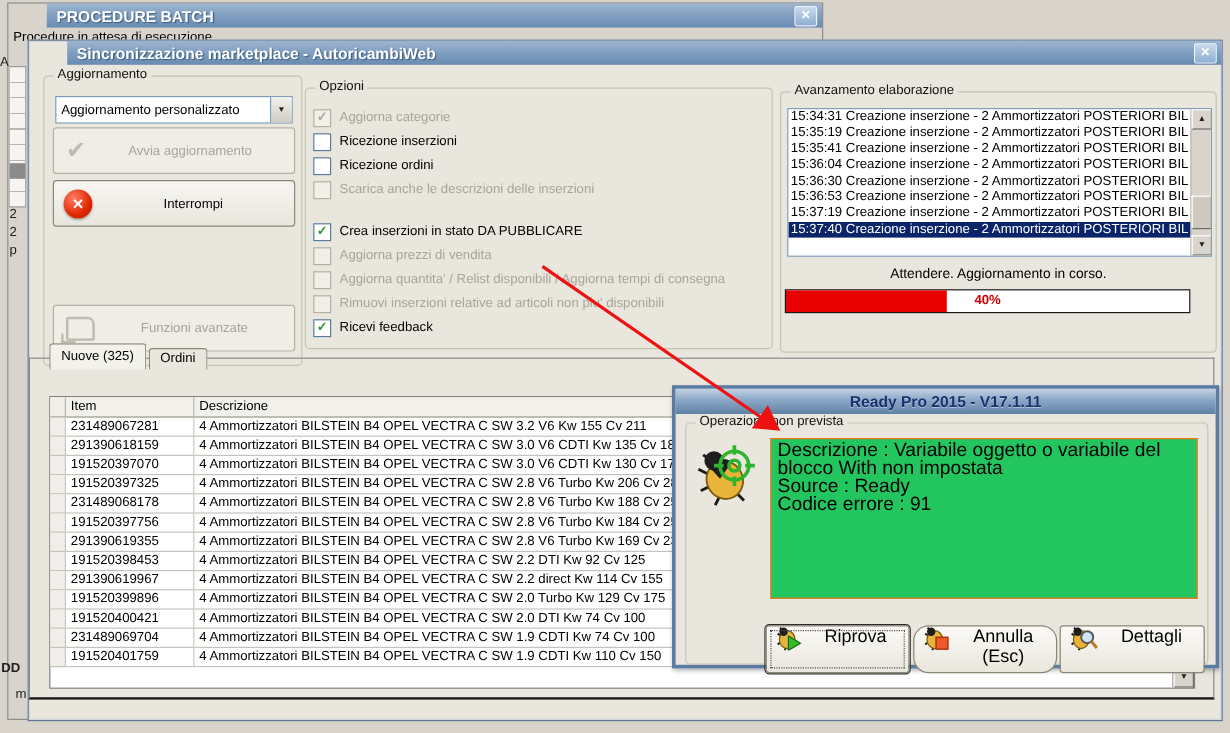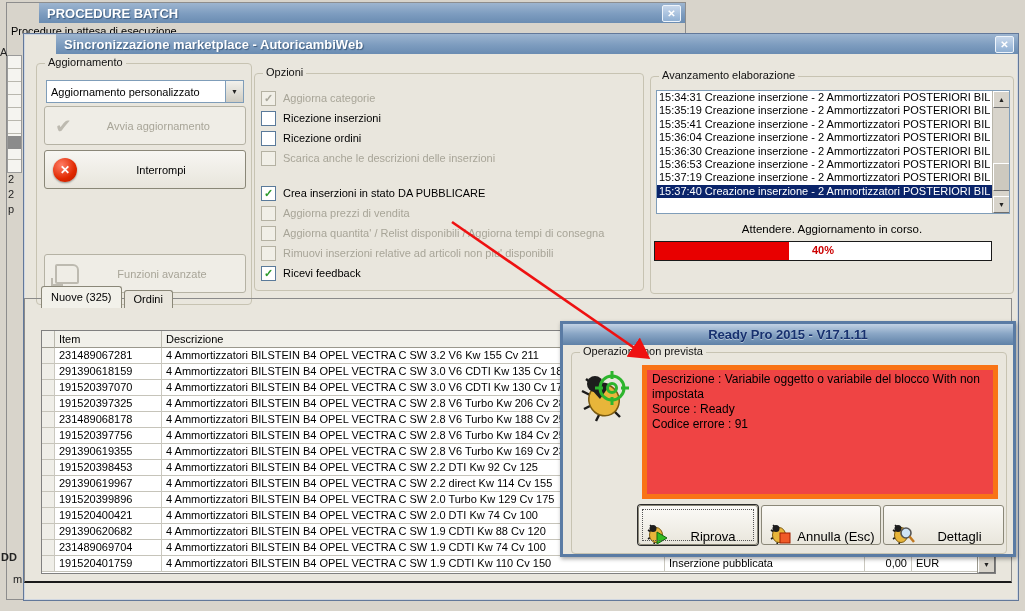--- a/index.html
+++ b/index.html
@@ -100,24 +100,24 @@
   .c-curr{width:65px;border-right:none;}
   #table-vscroll{position:absolute;top:0;right:0;width:17px;bottom:0;background:#d8d4cb;border-left:1px solid #9a988d;}
 
   
   #error-dialog{left:560px;top:321px;width:456px;height:236px;background:#e9e6dd;
     border:3px solid #5a7ba4;box-sizing:border-box;box-shadow:1px 2px 4px rgba(0,0,0,.35);}
   #error-title{height:21px;background:linear-gradient(180deg,#c2d2e4 0%,#8ba7c6 45%,#5f81a7 100%);
     text-align:center;font-weight:bold;font-size:13px;color:#17316f;line-height:21px;
     text-shadow:0 1px 0 rgba(255,255,255,.45);}
   #error-grp{left:8px;top:28px;width:434px;height:200px;}
-  #msgbox{position:absolute;left:70px;top:12px;width:356px;height:134px;background:#ef4444;
-    border:5px solid #f97316;padding:2px 5px;box-sizing:border-box;line-height:15px;font-size:12px;}
+  #msgbox{position:absolute;left:70px;top:12px;width:356px;height:134px;background:#22c55e;
+    border:1px solid #f97316;padding:2px 5px;box-sizing:border-box;line-height:15px;font-size:16px;}
   .ebtn{position:absolute;height:38px;width:118px;background:linear-gradient(180deg,#fbfaf7,#e9e6dc);
-    border:1px solid #8a8778;border-radius:3px;display:flex;align-items:flex-end;font-size:13px;}
+    border:1px solid #8a8778;border-radius:3px;display:flex;align-items:flex-start;font-size:15px;margin-top:16px;}
   .ebtn .blabel{flex:1;text-align:center;}
   .ebtn.focused{box-shadow:0 0 0 1px #2b2b2b;}
   .ebtn.focused::after{content:"";position:absolute;inset:3px;border:1px dotted #555;}
   .ebtn svg{margin-left:8px;}
 
   .noselect{user-select:none;}
 </style>
 </head>
 <body>
 
@@ -364,28 +364,20 @@
 
           <div class="trow">
             <div class="cell c-sel"></div>
             <div class="cell c-item">191520400421</div>
             <div class="cell c-descr">4 Ammortizzatori BILSTEIN B4 OPEL VECTRA C SW 2.0 DTI Kw 74 Cv 100</div>
             <div class="cell c-status"></div>
             <div class="cell c-amount"></div>
             <div class="cell c-curr"></div>
           </div>
 
-          <div class="trow">
-            <div class="cell c-sel"></div>
-            <div class="cell c-item">291390620682</div>
-            <div class="cell c-descr">4 Ammortizzatori BILSTEIN B4 OPEL VECTRA C SW 1.9 CDTI Kw 88 Cv 120</div>
-            <div class="cell c-status"></div>
-            <div class="cell c-amount"></div>
-            <div class="cell c-curr"></div>
-          </div>
 
           <div class="trow">
             <div class="cell c-sel"></div>
             <div class="cell c-item">231489069704</div>
             <div class="cell c-descr">4 Ammortizzatori BILSTEIN B4 OPEL VECTRA C SW 1.9 CDTI Kw 74 Cv 100</div>
             <div class="cell c-status"></div>
             <div class="cell c-amount"></div>
             <div class="cell c-curr"></div>
           </div>
 
@@ -443,21 +435,21 @@
               <line x1="4" y1="13" x2="1" y2="15"></line>
               <line x1="8" y1="17" x2="7" y2="20"></line>
               <line x1="6" y1="4" x2="3" y2="1"></line>
             </g>
           <ellipse cx="9" cy="11" rx="6.5" ry="7.5" fill="#e8b53a" stroke="#7a5a10"></ellipse>
           <circle cx="6" cy="4.5" r="3.5" fill="#1d1d1d"></circle>
           <path d="M10 8 L20 14 L10 20 Z" fill="#33bb22" stroke="#116611" stroke-width="1"></path>
         </svg>
         <span class="blabel">Riprova</span>
       </div>
-      <div class="ebtn" style="left:189px;top:152px;">
+      <div class="ebtn" style="left:189px;top:152px;border-radius:13px;">
         <svg width="22" height="20" viewBox="0 0 22 20">
           <g stroke="#1a1a1a" stroke-width="1.6">
               <line x1="4" y1="8" x2="1" y2="6"></line>
               <line x1="4" y1="13" x2="1" y2="15"></line>
               <line x1="8" y1="17" x2="7" y2="20"></line>
               <line x1="6" y1="4" x2="3" y2="1"></line>
             </g>
           <ellipse cx="9" cy="11" rx="6.5" ry="7.5" fill="#e8b53a" stroke="#7a5a10"></ellipse>
           <circle cx="6" cy="4.5" r="3.5" fill="#1d1d1d"></circle>
           <rect x="10" y="9" width="10" height="10" fill="#f05a28" stroke="#a02000" stroke-width="1"></rect>

